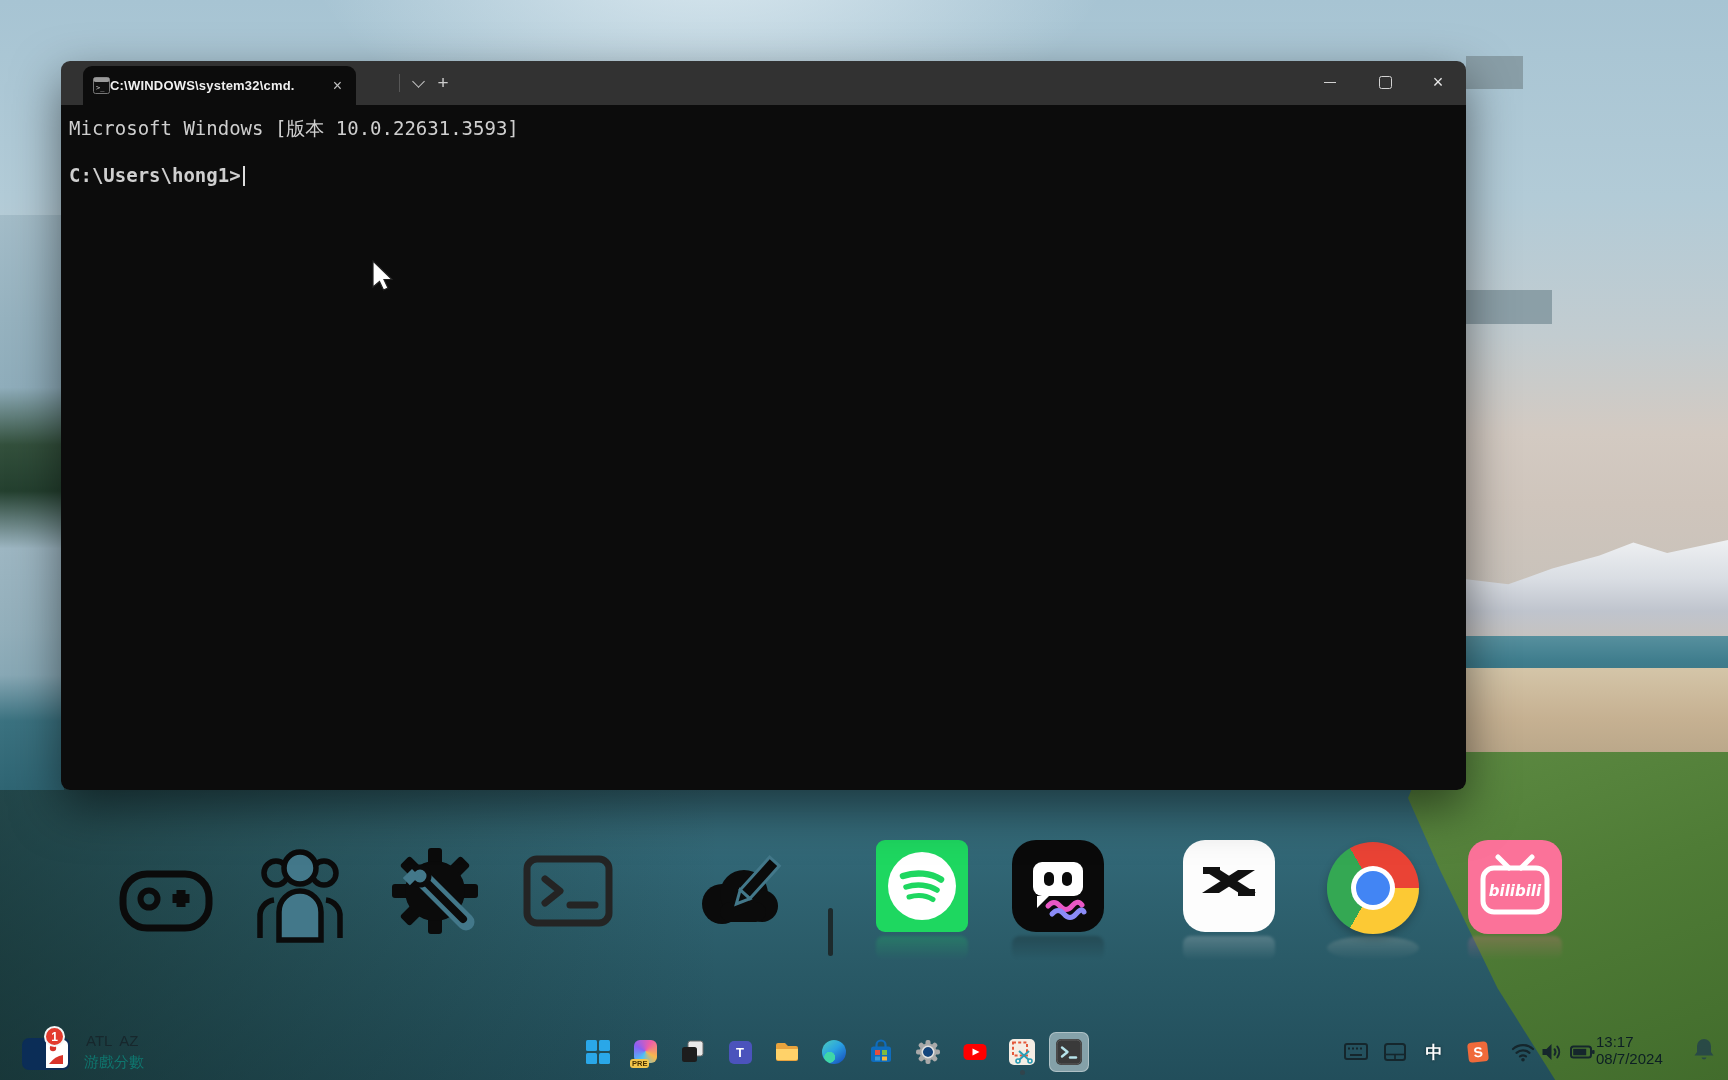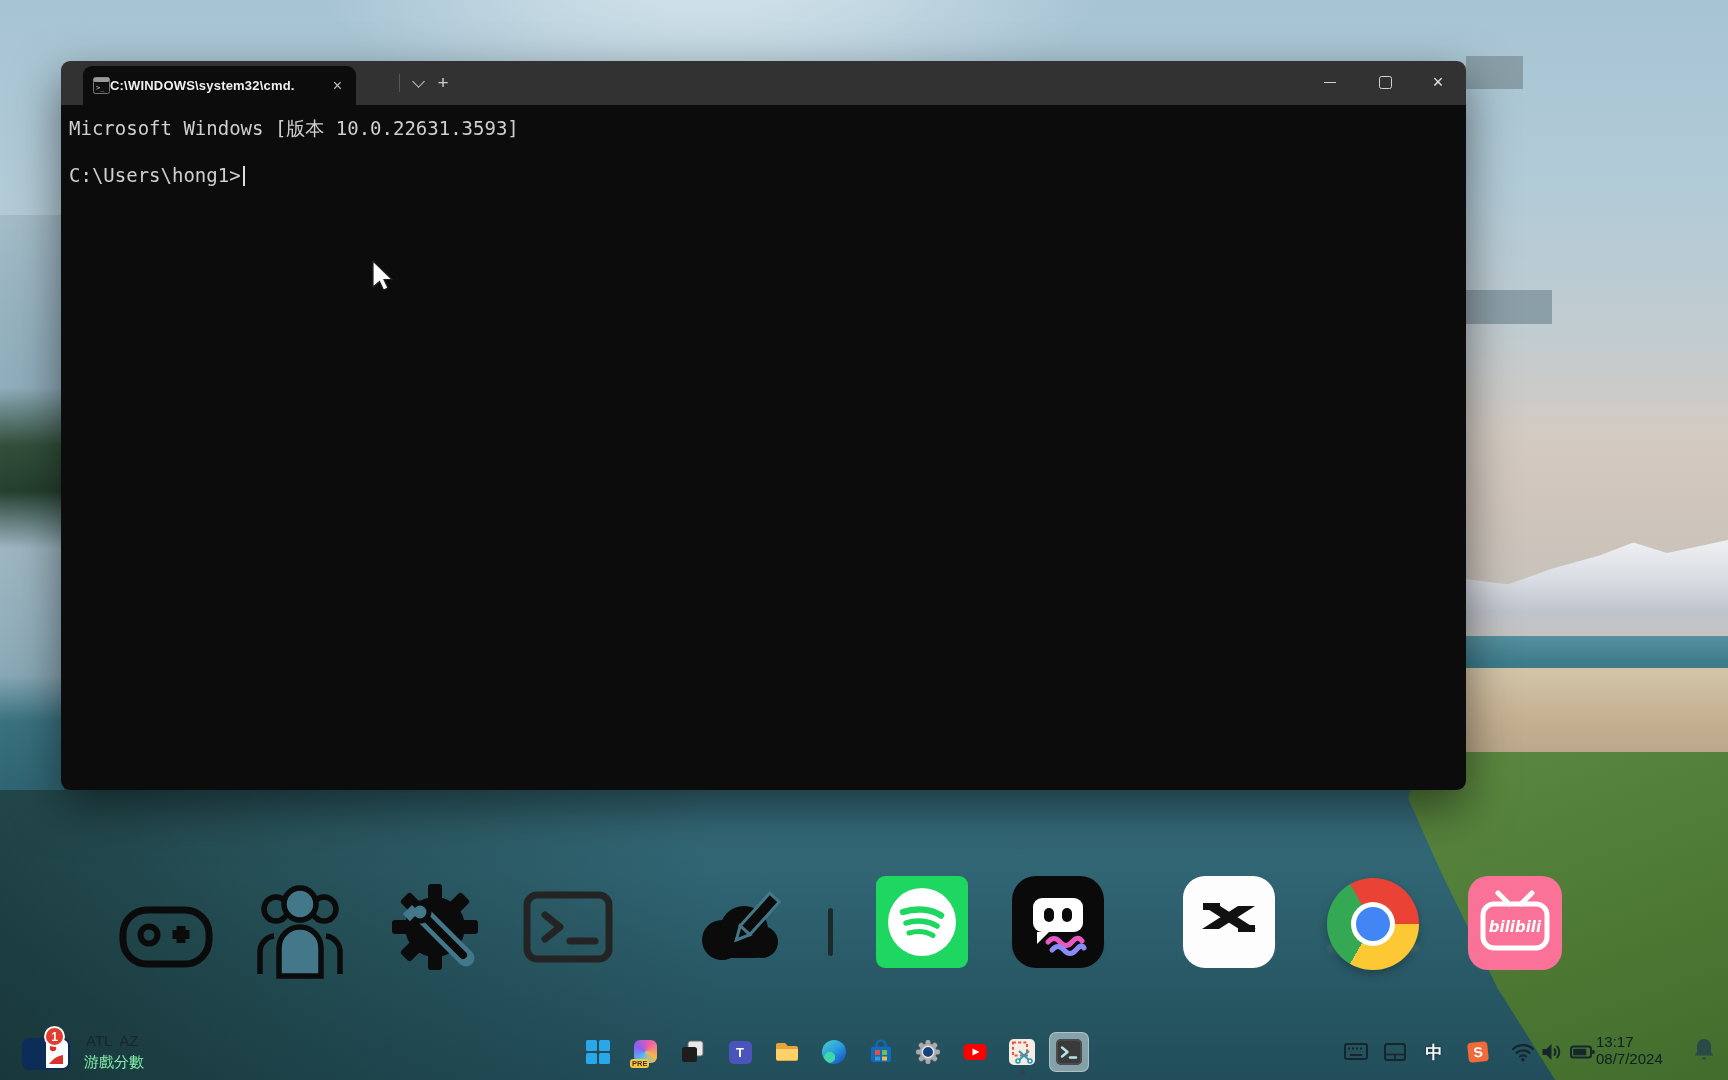--- a/index.html
+++ b/index.html
@@ -45,28 +45,28 @@
   .chevbox{left:342px;width:30px;}
   .chev{width:8px;height:8px;border-right:1.7px solid #c8c8c8;border-bottom:1.7px solid #c8c8c8;
         transform:rotate(45deg);margin-top:-4px;}
   .ctl{position:absolute;top:0;width:46px;height:42px;display:flex;align-items:center;justify-content:center;}
   .minline{width:12px;border-top:1.5px solid #d2d2d2;}
   .maxbox{width:11px;height:11px;border:1.3px solid #d2d2d2;border-radius:2.5px;}
   .closex{color:#e8e8e8;font-size:18px;line-height:18px;}
   .term-body{position:absolute;left:0;top:44px;right:0;bottom:0;background:#0c0c0c;
        border-radius:0 0 9px 9px;padding:12px 10px 0 8px;box-sizing:border-box;
        font-family:"DejaVu Sans Mono","Liberation Mono",monospace;font-size:19px;line-height:23.5px;color:#cfcfcf;}
-  .promptline{display:flex;align-items:center;}
+  .promptline{display:flex;align-items:center;font-weight:bold;}
   .caret{width:2.5px;height:20px;background:#dedede;margin-left:2px;}
 
   
   .mouse{position:absolute;left:372px;top:260px;z-index:9;}
 
   
-  .dock-item{position:absolute;z-index:3;margin-top:36px;}
+  .dock-item{position:absolute;z-index:3;}
   .dock-div{position:absolute;left:828px;top:908px;width:5px;height:48px;background:#1d2a2c;border-radius:3px;z-index:3;}
   .refl{position:absolute;top:936px;height:24px;opacity:.28;filter:blur(1.5px);z-index:2;border-radius:8px;}
   .tb-ico{position:absolute;width:26px;height:26px;top:1039px;z-index:4;}
   .active-bg{position:absolute;left:1049px;top:1032px;width:40px;height:40px;border-radius:7px;
         background:rgba(214,228,231,.55);border:1px solid rgba(255,255,255,.35);box-sizing:border-box;z-index:3;}
   .rundot{position:absolute;width:5px;height:5px;border-radius:50%;background:#31444c;z-index:4;}
   .pre-badge{position:absolute;left:-3px;bottom:-3px;background:#f3c64a;color:#463000;
         font-size:7.5px;font-weight:700;padding:1px 2px;border-radius:3px;line-height:1;}
   .copilot{width:23px;height:23px;border-radius:6px;margin:1px;
         background:conic-gradient(from 210deg,#4cc3f7,#8a5ff5,#ef5da8,#f7b84c,#4cc3f7);}
@@ -85,21 +85,21 @@
         color:#0c1e24;font-size:15px;line-height:17px;}
   .bell{position:absolute;left:1692px;top:1037px;z-index:4;opacity:.8;}
 
   
   .widget{position:absolute;left:20px;top:1024px;width:170px;height:54px;z-index:4;}
   .w-badge{position:absolute;left:24px;top:2px;width:21px;height:21px;border-radius:50%;background:#e33b2e;
         border:2px solid #f4f7f8;color:#fff;font-size:12px;font-weight:700;
         display:flex;align-items:center;justify-content:center;box-sizing:border-box;z-index:5;}
   .w-logo{position:absolute;left:2px;top:14px;}
   .w-line1{position:absolute;left:66px;top:8px;color:#17272c;font-size:15px;font-weight:500;white-space:pre;}
-  .w-line2{position:absolute;left:64px;top:29px;color:#86efac;font-size:15px;white-space:pre;}
+  .w-line2{position:absolute;left:64px;top:29px;color:#0f766e;font-size:15px;white-space:pre;}
 </style>
 </head>
 <body>
 
 <div class="screen">
 
   <div class="sky"></div>
   <div class="glow"></div>
   <div class="mtn-right"></div>
   <div class="lake-right"></div>

